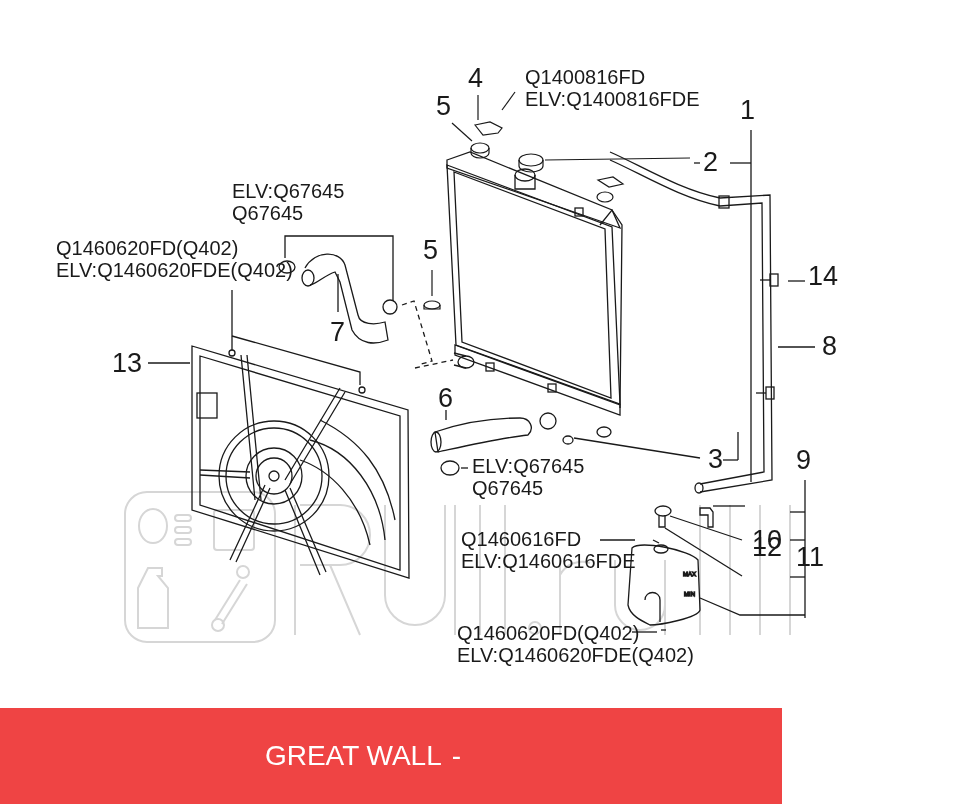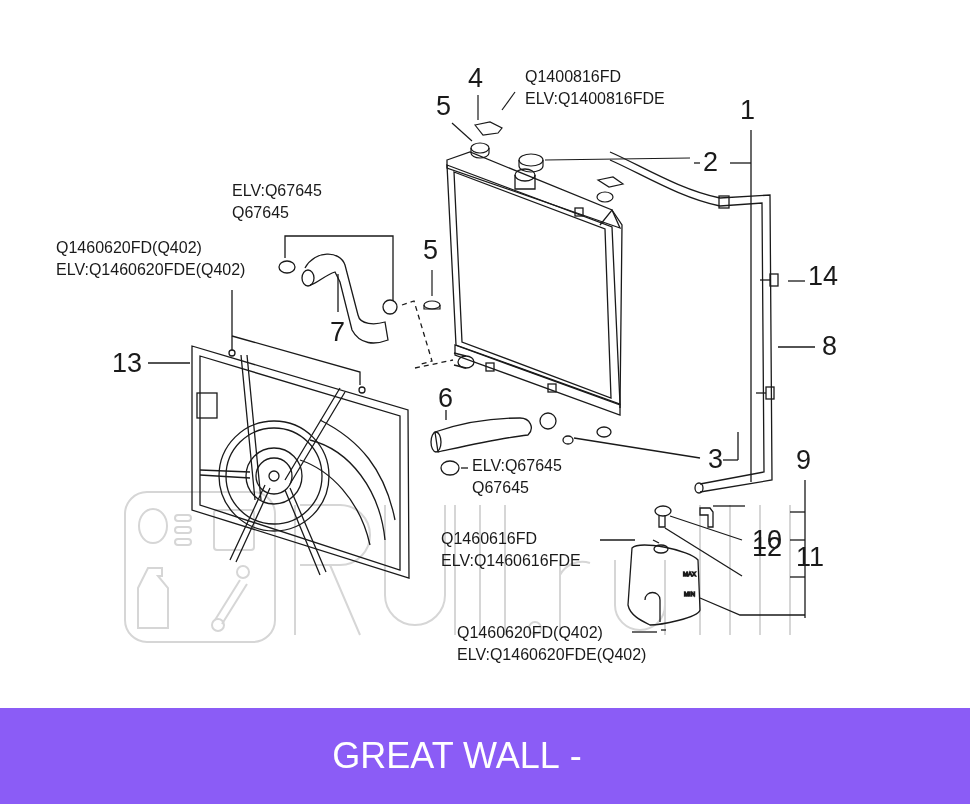--- a/index.html
+++ b/index.html
@@ -1,22 +1,22 @@
 <!DOCTYPE html>
 <html><head>
   <meta charset="utf-8">
   <style>
     html, body { margin: 0; padding: 0; background: #ffffff; }
     body { width: 970px; height: 804px; position: relative; overflow: hidden; font-family: "Liberation Sans", sans-serif; }
     #diagram { position: absolute; left: 0; top: 0; width: 970px; height: 708px; }
     .lbl { position: absolute; color: #1a1a1a; white-space: nowrap; font-family: "Liberation Sans", sans-serif; }
     .num { font-size: 27px; line-height: 27px; }
-    .code { font-size: 16px; line-height: 22px; }
-    .footer { position: absolute; left: 0; top: 708px; width: 970px; height: 96px; background: #8b5cf6; color: #ffffff;
-      display: flex; align-items: center; justify-content: center; font-size: 36px; font-family: "Liberation Sans", sans-serif; letter-spacing: 0px; }
+    .code { font-size: 20px; line-height: 22px; }
+    .footer { position: absolute; left: 0; top: 708px; width: 782px; height: 96px; background: #ef4444; color: #ffffff;
+      display: flex; align-items: center; justify-content: center; font-size: 28px; font-family: "Liberation Sans", sans-serif; letter-spacing: 0px; }
     .footer .gap { display: inline-block; width: 46px; }
   </style>
 </head>
 <body>
 
 <svg id="diagram" viewBox="0 0 970 708" xmlns="http://www.w3.org/2000/svg">
 
   <g fill="none" stroke="#d6d6d6" stroke-width="2">
     <rect x="125" y="492" width="150" height="150" rx="22"></rect>
     <ellipse cx="153" cy="526" rx="14" ry="17"></ellipse>
@@ -190,21 +190,21 @@
   <div>Q67645</div>
 </div>
 <div class="lbl code" style="left:56px;top:237px;">
   <div>Q1460620FD(Q402)</div>
   <div>ELV:Q1460620FDE(Q402)</div>
 </div>
 <div class="lbl code" style="left:472px;top:455px;">
   <div>ELV:Q67645</div>
   <div>Q67645</div>
 </div>
-<div class="lbl code" style="left:441px;top:528px;">
+<div class="lbl code" style="left:461px;top:528px;">
   <div>Q1460616FD</div>
   <div>ELV:Q1460616FDE</div>
 </div>
 <div class="lbl code" style="left:457px;top:622px;">
   <div>Q1460620FD(Q402)</div>
   <div>ELV:Q1460620FDE(Q402)</div>
 </div>
 
 <div class="footer">
   <span>GREAT WALL</span>

